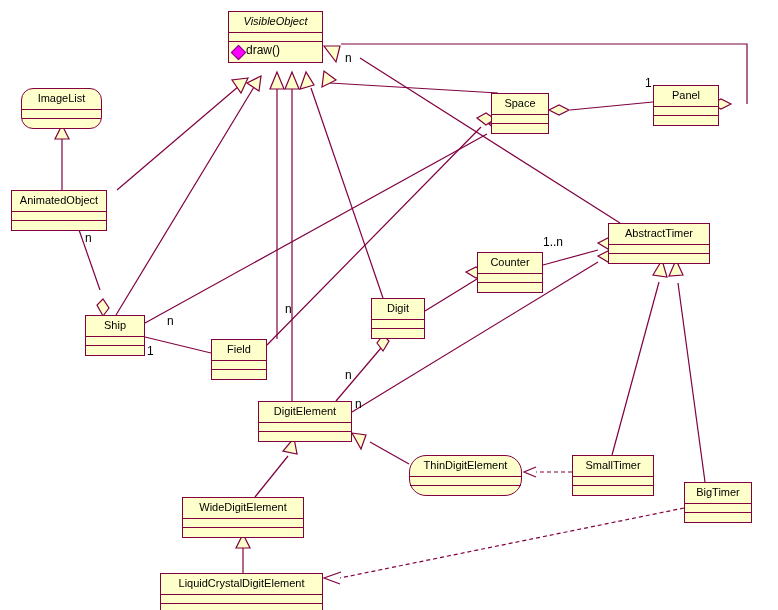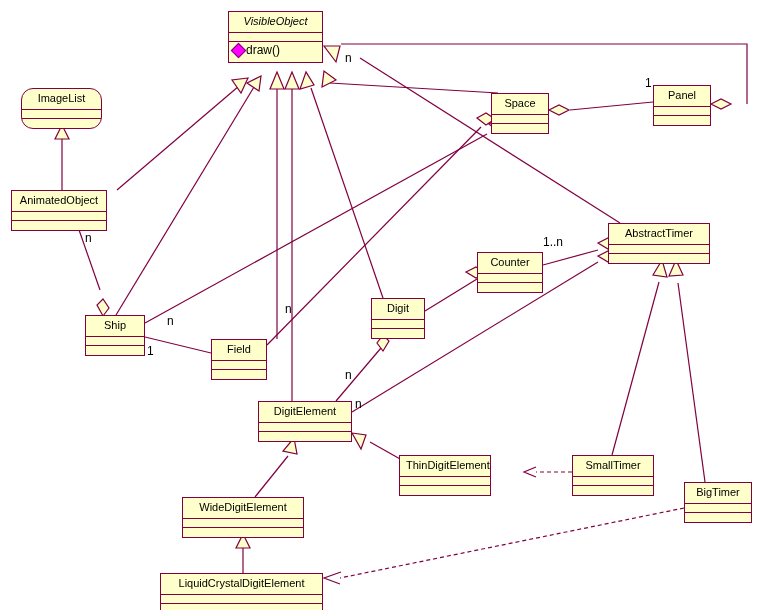--- a/index.html
+++ b/index.html
@@ -51,21 +51,21 @@
   .uml-ops {
     box-sizing: border-box;
     min-height: 9px;
   }
   .uml-ops.with-method {
     min-height: 20px;
     padding: 1px 4px 2px 4px;
   }
   .op-row {
     display: flex;
-    align-items: center;
+    align-items: flex-end;
     gap: 2px;
     font-size: 12px;
     line-height: 15px;
     color: #000000;
     white-space: nowrap;
   }
   .op-marker {
     display: inline-block;
     width: 9px;
     height: 9px;
@@ -184,21 +184,21 @@
     <div class="uml-attrs"></div>
     <div class="uml-ops"></div>
   </div>
 
   <div class="uml-class" style="left:491px; top:93px; width:58px;">
     <div class="uml-name">Space</div>
     <div class="uml-attrs"></div>
     <div class="uml-ops"></div>
   </div>
 
-  <div class="uml-class" style="left:653px; top:85px; width:58px;">
+  <div class="uml-class" style="left:653px; top:85px; width:66px;">
     <div class="uml-name">Panel</div>
     <div class="uml-attrs"></div>
     <div class="uml-ops"></div>
   </div>
 
   <div class="uml-class" style="left:11px; top:190px; width:96px;">
     <div class="uml-name">AnimatedObject</div>
     <div class="uml-attrs"></div>
     <div class="uml-ops"></div>
   </div>
@@ -232,21 +232,21 @@
     <div class="uml-attrs"></div>
     <div class="uml-ops"></div>
   </div>
 
   <div class="uml-class" style="left:258px; top:401px; width:94px;">
     <div class="uml-name">DigitElement</div>
     <div class="uml-attrs"></div>
     <div class="uml-ops"></div>
   </div>
 
-  <div class="uml-class" style="left:399px; top:455px; width:92px;">
+  <div class="uml-class" style="left:409px; top:455px; width:113px;border-radius:17px;">
     <div class="uml-name">ThinDigitElement</div>
     <div class="uml-attrs"></div>
     <div class="uml-ops"></div>
   </div>
 
   <div class="uml-class" style="left:572px; top:455px; width:82px;">
     <div class="uml-name">SmallTimer</div>
     <div class="uml-attrs"></div>
     <div class="uml-ops"></div>
   </div>

